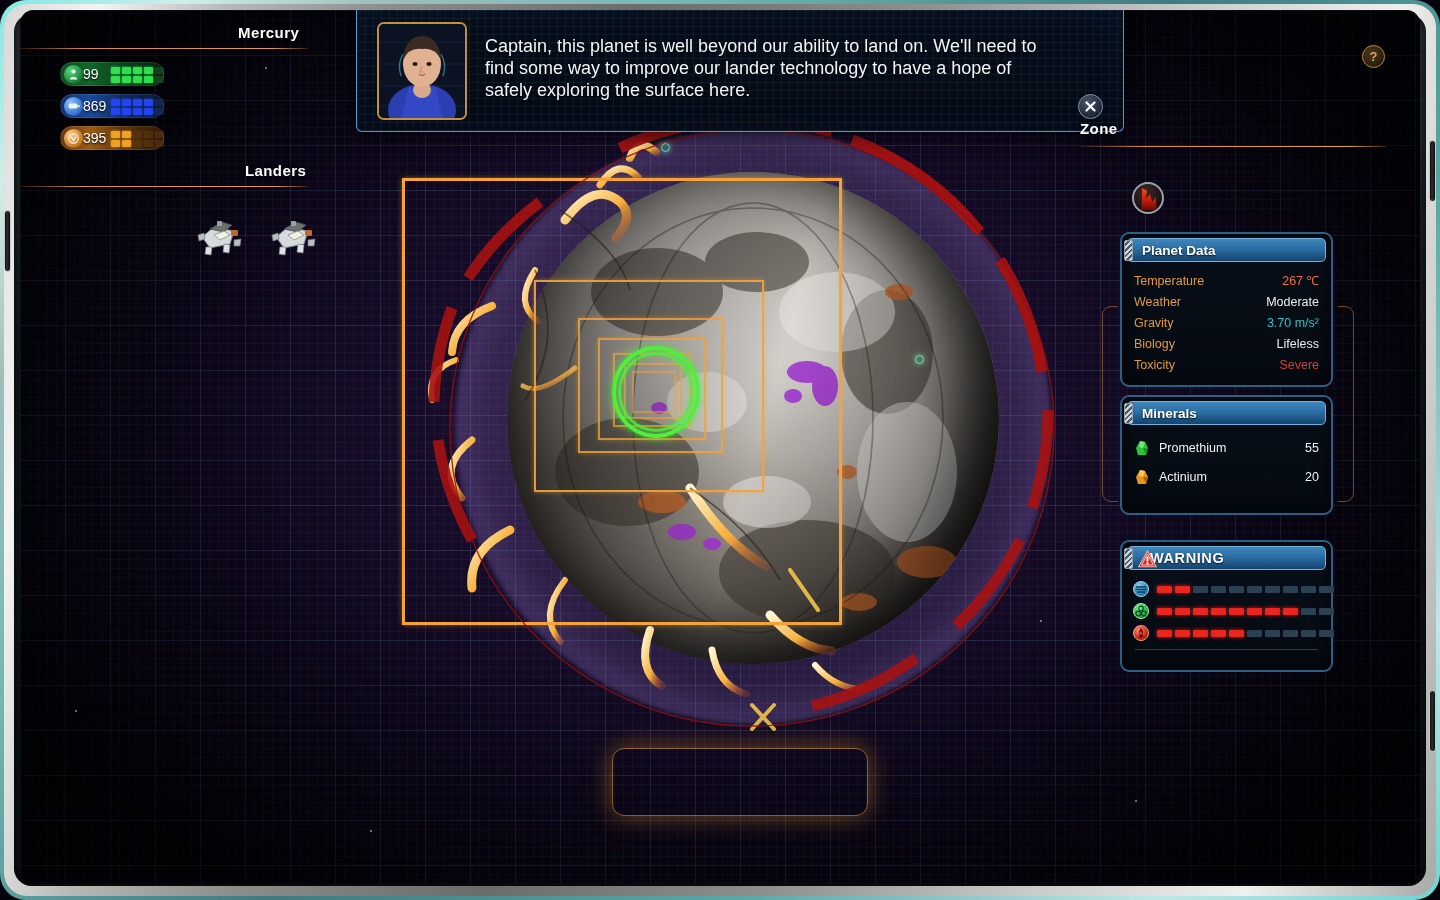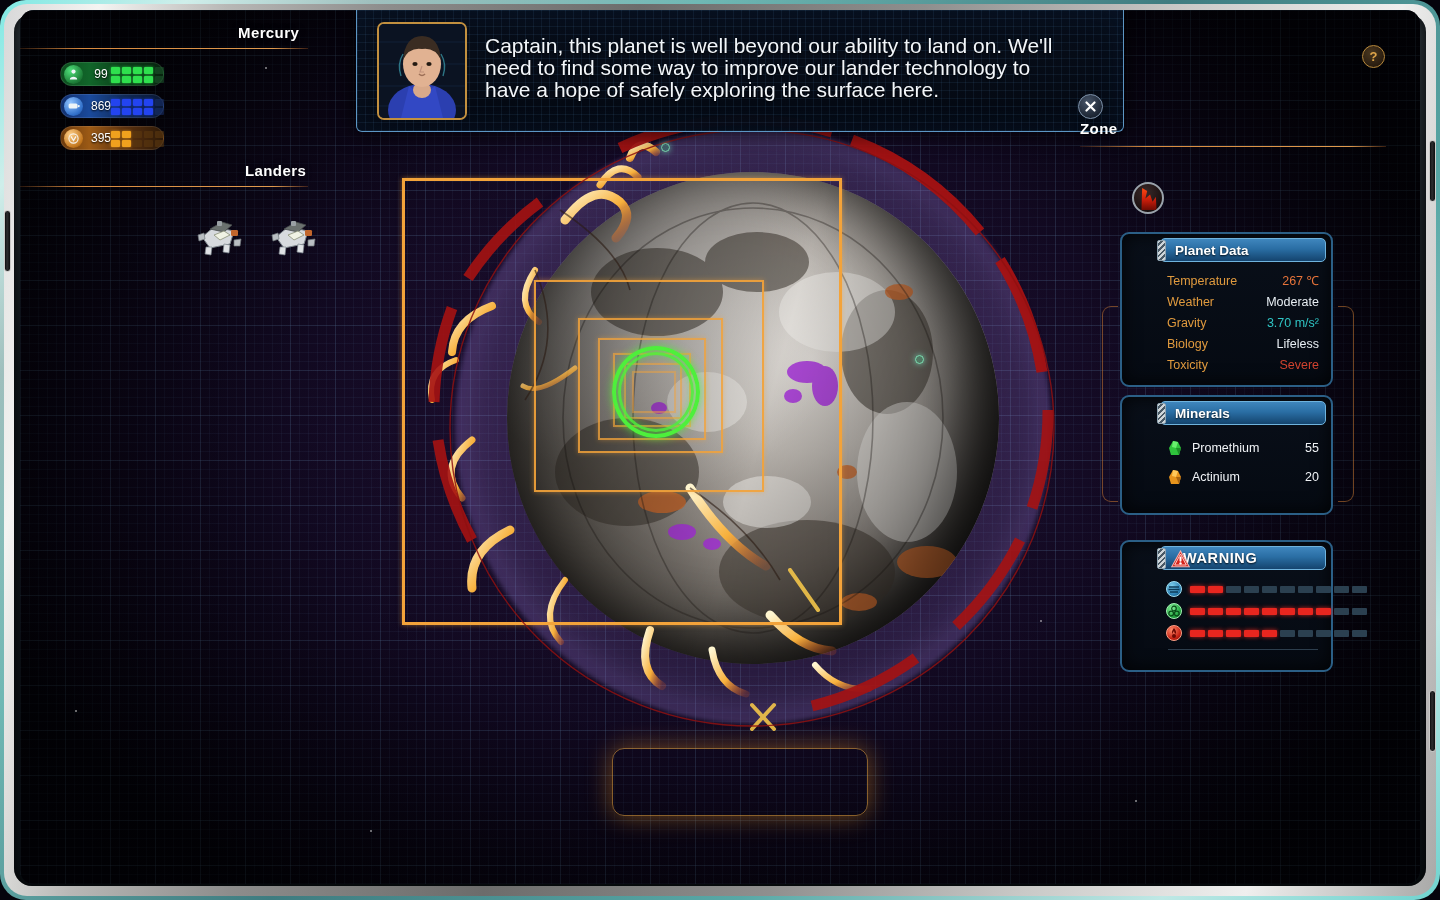--- a/index.html
+++ b/index.html
@@ -109,22 +109,22 @@
     width: 19px; height: 19px; border-radius: 50%;
     display: flex; align-items: center; justify-content: center;
     flex: 0 0 auto;
     font-size: 11px; color: #eef3f5;
   }
   .res-row.green  .res-icon { background: radial-gradient(circle at 35% 30%, #4fe07a, #1c7a36 70%, #0d4a1f); }
   .res-row.blue   .res-icon { background: radial-gradient(circle at 35% 30%, #8fc3ff, #2f6ec8 70%, #16356e); }
   .res-row.orange .res-icon { background: radial-gradient(circle at 35% 30%, #ffd08a, #c2761d 70%, #6b3c0c); }
 
   .res-val {
-    font-size: 12px; color: #ffffff; margin-left: 7px;
-    min-width: 22px; text-shadow: 0 1px 2px #000; text-align: center;
+    font-size: 14px; color: #ffffff; 
+    min-width: 22px; text-shadow: 0 1px 2px #000;
   }
   .pip-grid {
     position: absolute; left: 50px; top: 4px;
     display: grid; grid-template-columns: repeat(5, 9px);
     grid-template-rows: repeat(2, 7px);
     gap: 2px;
   }
   .pip { border-radius: 1px; }
   .pip.on.green  { background: #2fe04e; box-shadow: 0 0 3px rgba(47,224,78,.8); }
   .pip.on.blue   { background: #2344f0; box-shadow: 0 0 3px rgba(35,68,240,.8); }
@@ -205,21 +205,21 @@
   .portrait {
     position: absolute; left: 20px; top: 12px;
     width: 90px; height: 98px;
     border-radius: 7px;
     border: 2px solid #c2903f;
     overflow: hidden;
     background: linear-gradient(180deg,#1b2436 0%, #0e1626 100%);
   }
   .dialog-text {
     position: absolute; left: 128px; top: 25px; right: 70px;
-    color: #f2f6fa; font-size: 21px; line-height: 22px;
+    color: #f2f6fa; font-size: 18px; line-height: 22px;
     text-shadow: 0 1px 2px rgba(0,0,0,.9);
   }
   .dlg-close {
     position: absolute; right: 20px; bottom: 12px;
     width: 25px; height: 25px; border-radius: 50%;
     background: radial-gradient(circle at 38% 30%, #48566a, #1d2634 70%, #0e141d);
     border: 1px solid #7f93ab;
     display: flex; align-items: center; justify-content: center;
     color: #fff; font-size: 14px; font-weight: bold; cursor: pointer;
   }
@@ -318,21 +318,20 @@
     clip-path: polygon(12% 0%, 40% 14%, 30% 48%, 56% 30%, 70% 62%, 88% 40%, 92% 100%, 8% 100%);
     filter: blur(.3px);
   }
 
   .card {
     position: absolute; left: 40px; width: 213px;
     border-radius: 9px;
     background: linear-gradient(180deg, #090f19 0%, #050a12 100%);
     border: 2px solid #2b5f86;
     box-shadow: inset 0 0 18px rgba(0,0,0,.85);
-    padding-left: 33px;
   }
   .card-rows { padding: 8px 12px 10px 12px; }
   .drow { display: flex; justify-content: space-between; align-items: center; height: 21px; font-size: 12.5px; }
   .dkey { color: #e09a3e; }
   .dval { color: #e8eef3; }
   .dval.hot { color: #e8743a; }
   .dval.cyan { color: #2fc4c4; }
   .dval.danger { color: #d0422e; }
 
   .mrow { display: flex; align-items: center; height: 29px; font-size: 12.5px; }

